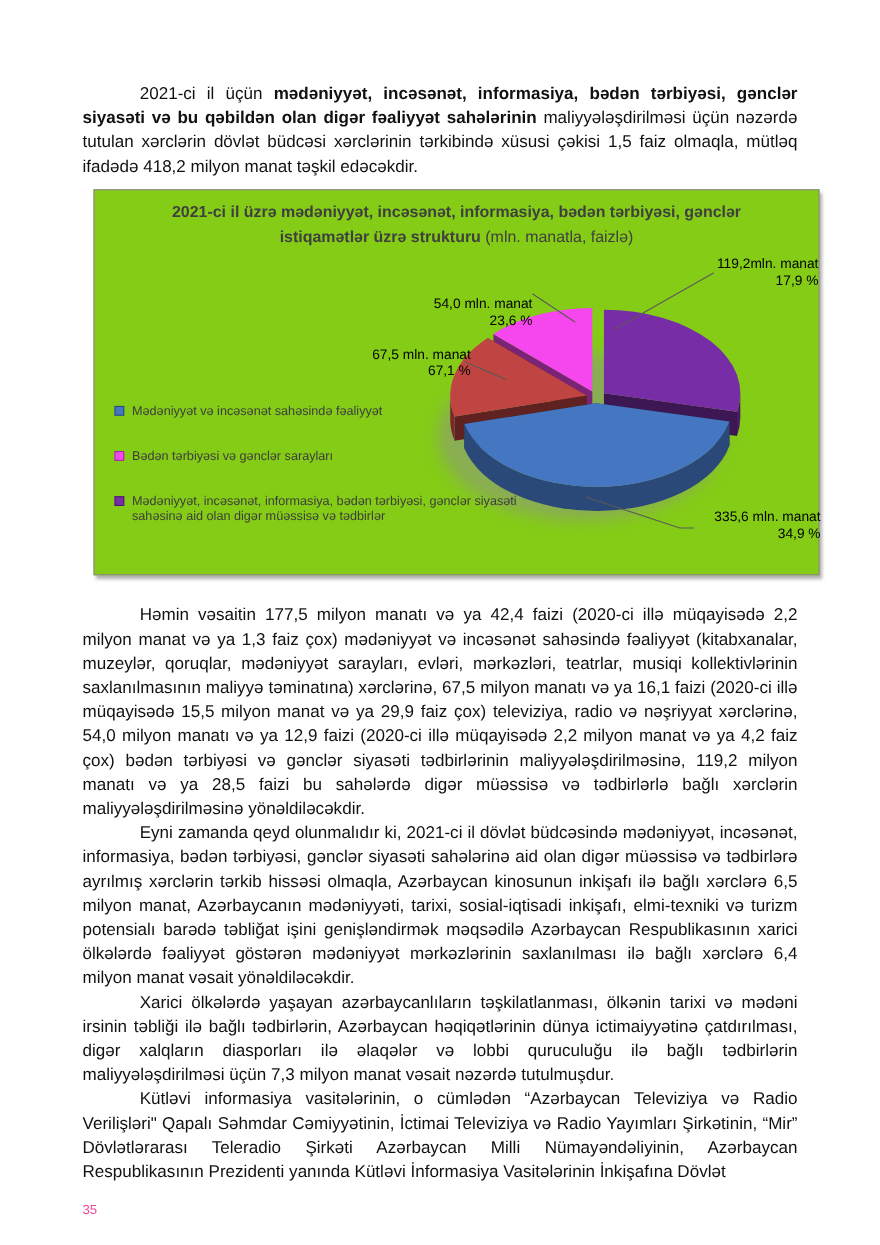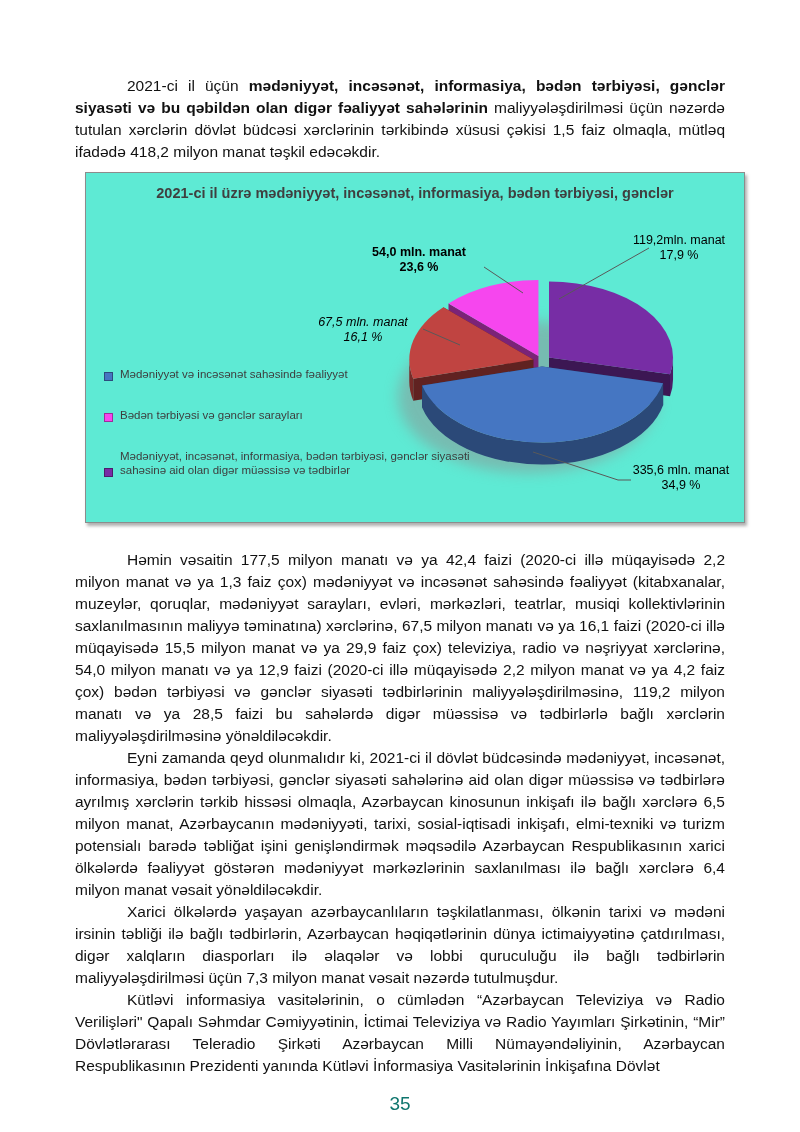--- a/index.html
+++ b/index.html
@@ -5,51 +5,52 @@
   html,body{margin:0;padding:0;background:#ffffff;}
   body{width:800px;height:1132px;font-family:"Liberation Sans",sans-serif;color:#000;}
   .page{position:relative;width:800px;height:1132px;overflow:hidden;background:#fff;}
   .content{padding:75px 75px 0 75px;}
   p.par{margin:0;font-size:15.5px;line-height:22px;text-align:justify;text-indent:52px;color:#111;}
   p.par b{font-weight:bold;}
 
   
   .chart-box{
     position:relative;width:658px;height:349px;margin:9px 0 26px 10px;
-    border:1px solid #8c8c8c;background:#5eead4;
+    border:1px solid #8c8c8c;background:#84cc16;
     box-shadow:2px 3px 3px rgba(110,110,110,.55);
   }
   .chart-title{
     position:absolute;top:9px;left:10px;right:10px;text-align:center;
     font-size:14.5px;font-weight:bold;color:#3f3f3f;line-height:23px;
   }
   .chart-title .normal{font-weight:normal;}
   #pie-svg{position:absolute;left:0;top:0;width:658px;height:349px;}
-  .dlabel{position:absolute;width:130px;text-align:center;font-size:12.5px;line-height:15px;color:#000;}
+  .dlabel{position:absolute;width:130px;text-align:right;font-size:12.5px;line-height:15px;color:#000;}
   #dl-purple{left:528px;top:60px;}
-  #dl-magenta{left:268px;top:72px;font-weight:bold;}
-  #dl-red{left:212px;top:142px;font-style:italic;}
+  #dl-magenta{left:268px;top:96px;}
+  #dl-red{left:212px;top:142px;}
   #dl-blue{left:530px;top:290px;}
   .legend{position:absolute;left:18px;top:194px;width:400px;}
-  .legend-item{display:flex;align-items:flex-end;margin-bottom:27px;font-size:11.5px;line-height:14px;color:#3d3d3d;}
+  .legend-item{display:flex;align-items:flex-start;margin-bottom:27px;font-size:11.5px;line-height:14px;color:#3d3d3d;}
   .legend-item.last{margin-bottom:0;}
   .legend-item .marker{width:9px;height:9px;flex:0 0 9px;margin:2px 7px 0 0;border:1px solid rgba(0,0,0,.35);box-sizing:border-box;}
-  .page-number{text-align:center;font-size:19px;margin-top:16px;color:#0f766e;}
+  .page-number{text-align:left;font-size:12px;margin-top:16px;color:#ec4899;}
 </style>
 </head>
 <body>
 
 <div class="page">
   <div class="content">
 
     <p class="par"><span>2021-ci il üçün </span><b>mədəniyyət, incəsənət, informasiya, bədən tərbiyəsi, gənclər siyasəti və bu qəbildən olan digər fəaliyyət sahələrinin</b><span> maliyyələşdirilməsi üçün nəzərdə tutulan xərclərin dövlət büdcəsi xərclərinin tərkibində xüsusi çəkisi 1,5 faiz olmaqla, mütləq ifadədə 418,2 milyon manat təşkil edəcəkdir.</span></p>
 
     <div class="chart-box">
       <div class="chart-title">
         <div>2021-ci il üzrə mədəniyyət, incəsənət, informasiya, bədən tərbiyəsi, gənclər</div>
+        <div><span>istiqamətlər üzrə strukturu </span><span class="normal">(mln. manatla, faizlə)</span></div>
       </div>
 
       <svg id="pie-svg" viewBox="0 0 658 349">
           <defs>
             <filter id="blur" x="-30%" y="-30%" width="160%" height="160%">
               <feGaussianBlur stdDeviation="7"></feGaussianBlur>
             </filter>
           </defs>
           <ellipse cx="442" cy="224" rx="130" ry="76" fill="#8f8f8f" opacity="0.5" filter="url(#blur)"></ellipse>
           <path d="M 463.02891420881326 184.55494053229836 L 463.02891420881326 108.55494053229836 l 0 22 L 463.02891420881326 206.55494053229836 Z" fill="rgb(60,23,83)"></path>
@@ -76,21 +77,21 @@
       <div class="dlabel" id="dl-purple">
         <div>119,2mln. manat</div>
         <div>17,9 %</div>
       </div>
       <div class="dlabel" id="dl-magenta">
         <div>54,0 mln. manat</div>
         <div>23,6 %</div>
       </div>
       <div class="dlabel" id="dl-red">
         <div>67,5 mln. manat</div>
-        <div>16,1 %</div>
+        <div>67,1 %</div>
       </div>
       <div class="dlabel" id="dl-blue">
         <div>335,6 mln. manat</div>
         <div>34,9 %</div>
       </div>
 
       <div class="legend">
         <div class="legend-item">
           <span class="marker" style="background: rgb(69, 118, 194);"></span>
           <span>Mədəniyyət və incəsənət sahəsində fəaliyyət</span>

